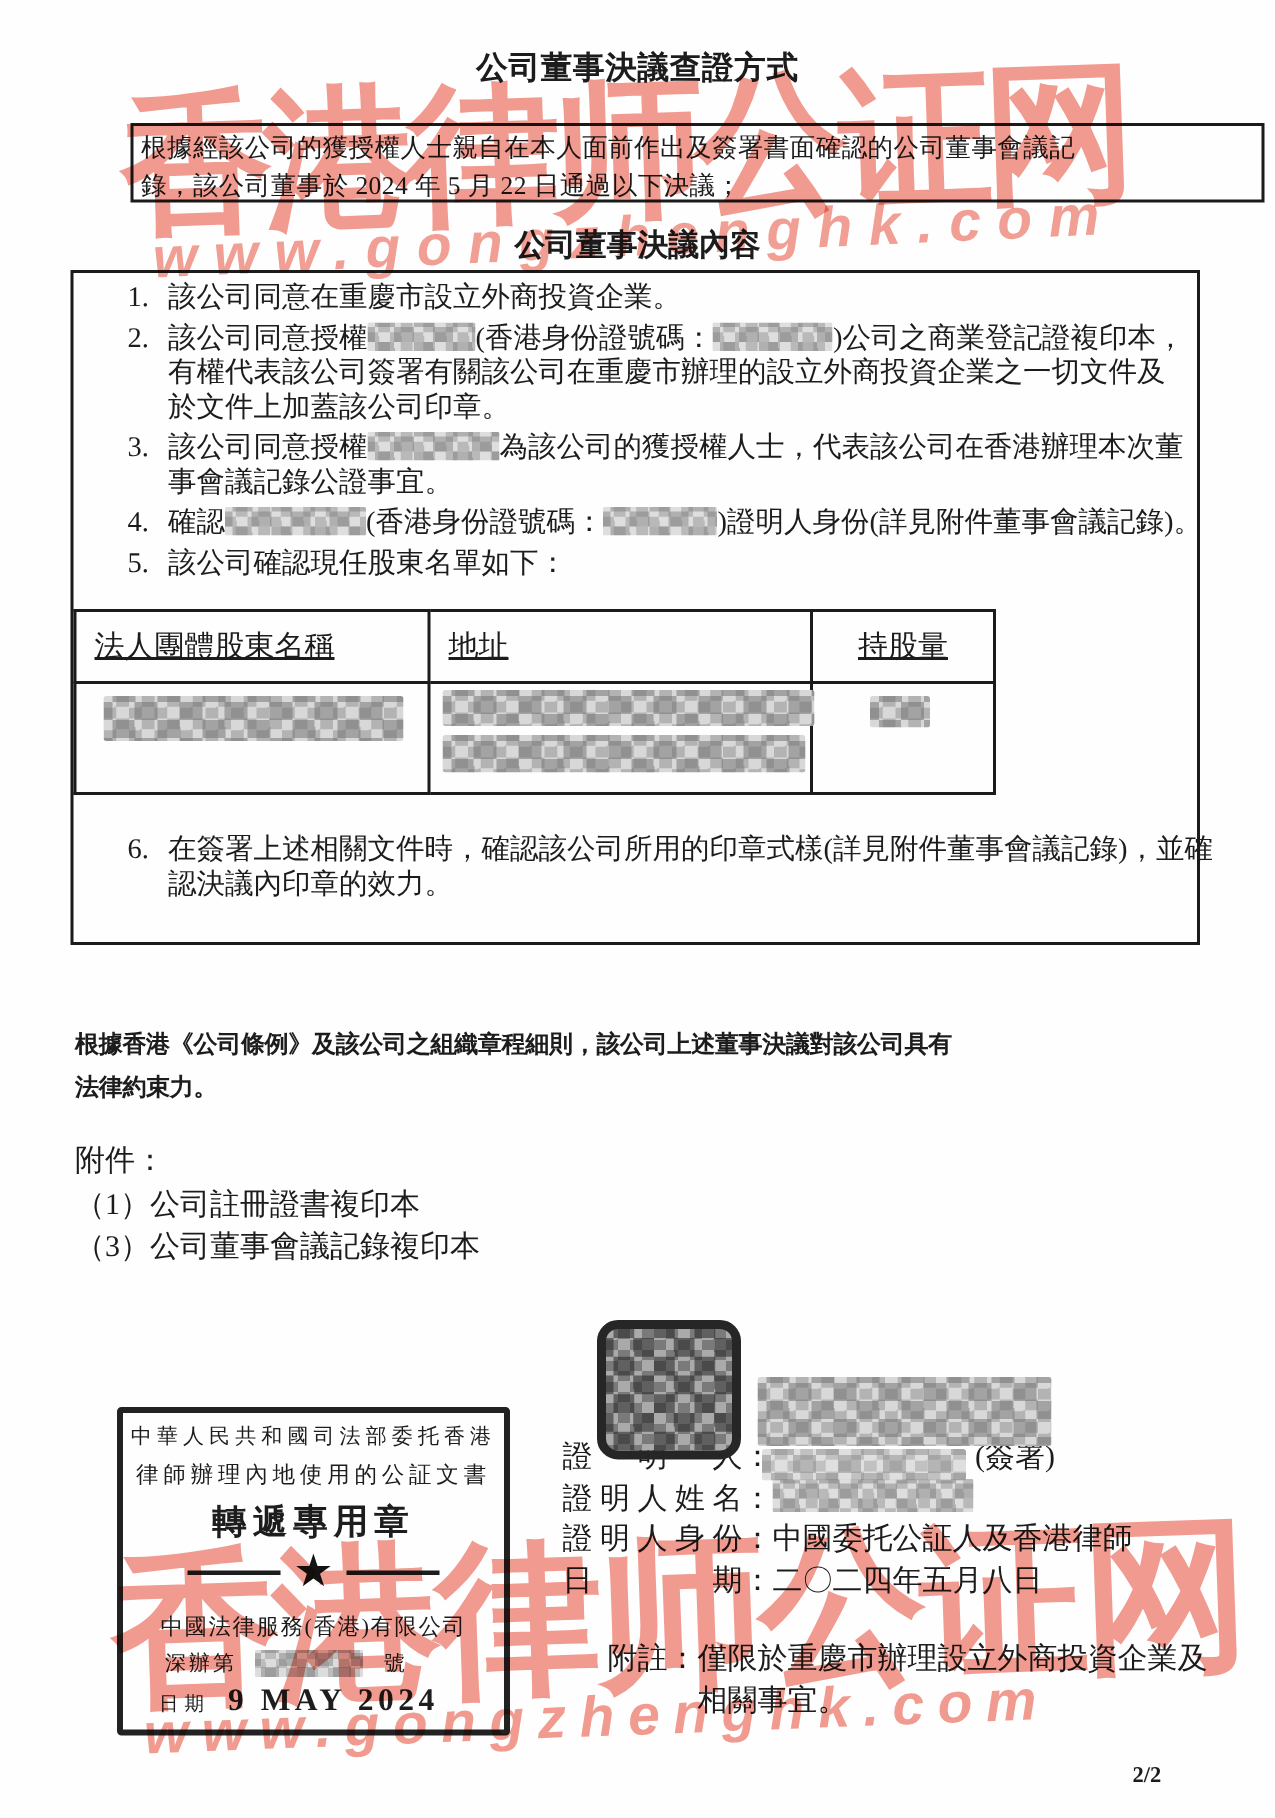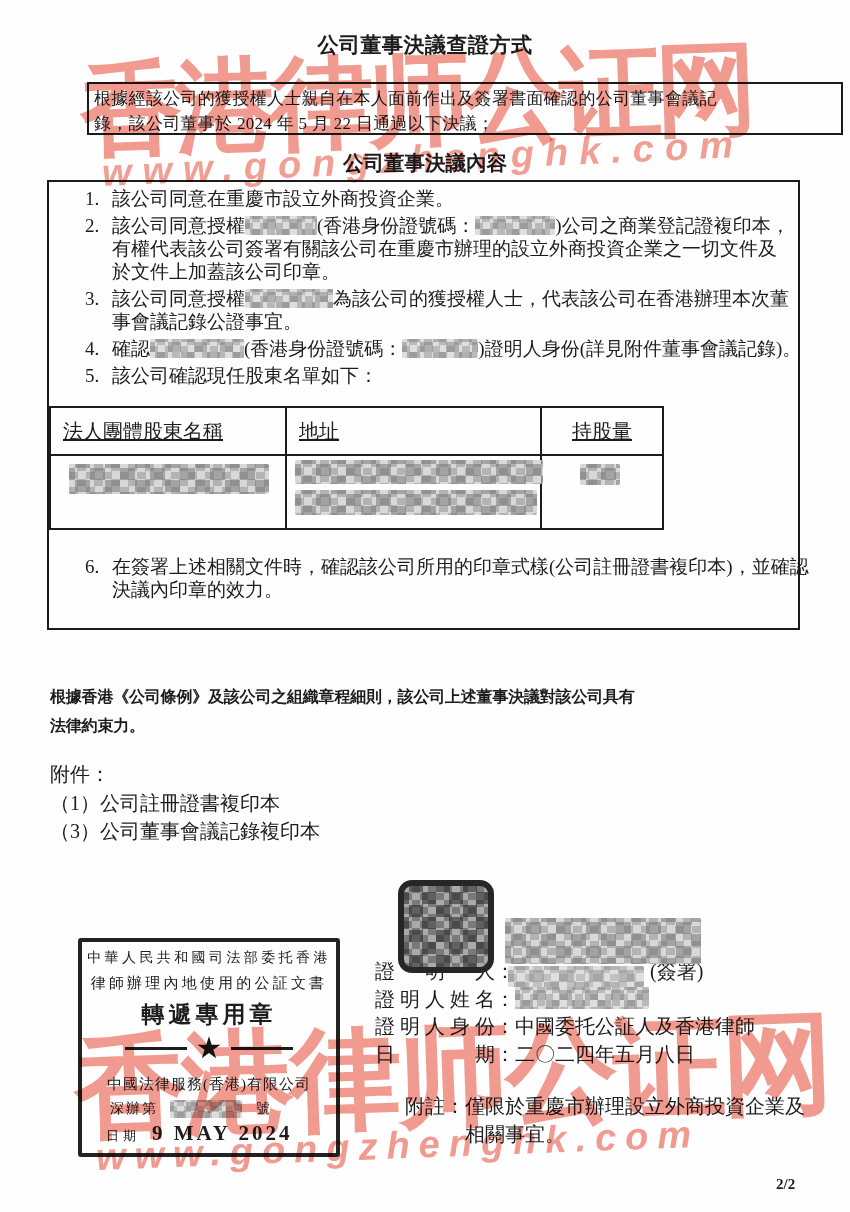--- a/index.html
+++ b/index.html
@@ -67,21 +67,21 @@
   .stamp .daterow{margin-top:3px;display:flex;align-items:baseline;padding-left:24px;}
   .stamp .daterow .dlabel{font-size:13px;letter-spacing:4px;}
   .stamp .daterow .dval{font-size:21px;font-weight:bold;letter-spacing:3px;margin-left:12px;font-family:"Liberation Serif",serif;}
   
   .cert{position:absolute;left:375px;top:958px;font-size:20px;line-height:27.5px;z-index:1;}
   .cert-label{display:inline-block;width:120px;text-align:justify;text-align-last:justify;}
   .cert .spacer{display:inline-block;width:135px;}
   .seal-square{position:absolute;left:398px;top:880px;width:84px;height:81px;border:6px solid #262626;border-radius:14px;z-index:6;}
   .footnote{position:absolute;left:385px;top:1092px;display:flex;font-size:20px;line-height:28px;}
   .footnote .fl{width:80px;flex:0 0 80px;text-align:right;}
-  .pageno{position:absolute;left:776px;top:1176px;font-size:15px;font-weight:bold;}
+  .pageno{position:absolute;left:755px;top:1176px;font-size:15px;font-weight:bold;}
 </style>
 </head>
 <body>
 
 <div class="page">
 
   <div class="wm wm-cn-top" style="color:#e95a47">香港律师公证网</div>
   <div class="wm wm-url-top" style="color:#e95a47">www.gongzhenghk.com</div>
   <div class="wm wm-cn-bot" style="color:#e95a47">香港律师公证网</div>
   <div class="wm wm-url-bot" style="color:#e95a47">www.gongzhenghk.com</div>
@@ -147,21 +147,21 @@
         <td>
           <div class="blk" style="left:38px;top:8px;width:40px;height:21px;"></div>
         </td>
       </tr>
     </tbody>
       </table>
 
     <div class="list" style="padding-top:0;position:absolute;left:0;top:373px;width:741px;">
       <div class="li">
         <span class="num">6.</span>
-        <span class="txt">在簽署上述相關文件時，確認該公司所用的印章式樣(公司註冊證書複印本)，並確認決議內印章的效力。</span>
+        <span class="txt">在簽署上述相關文件時，確認該公司所用的印章式樣(詳見附件董事會議記錄)，並確認決議內印章的效力。</span>
       </div>
     </div>
   </div>
 
   <div class="legal">
     <div>根據香港《公司條例》及該公司之組織章程細則，該公司上述董事決議對該公司具有</div>
     <div>法律約束力。</div>
   </div>
 
   <div class="attach">

